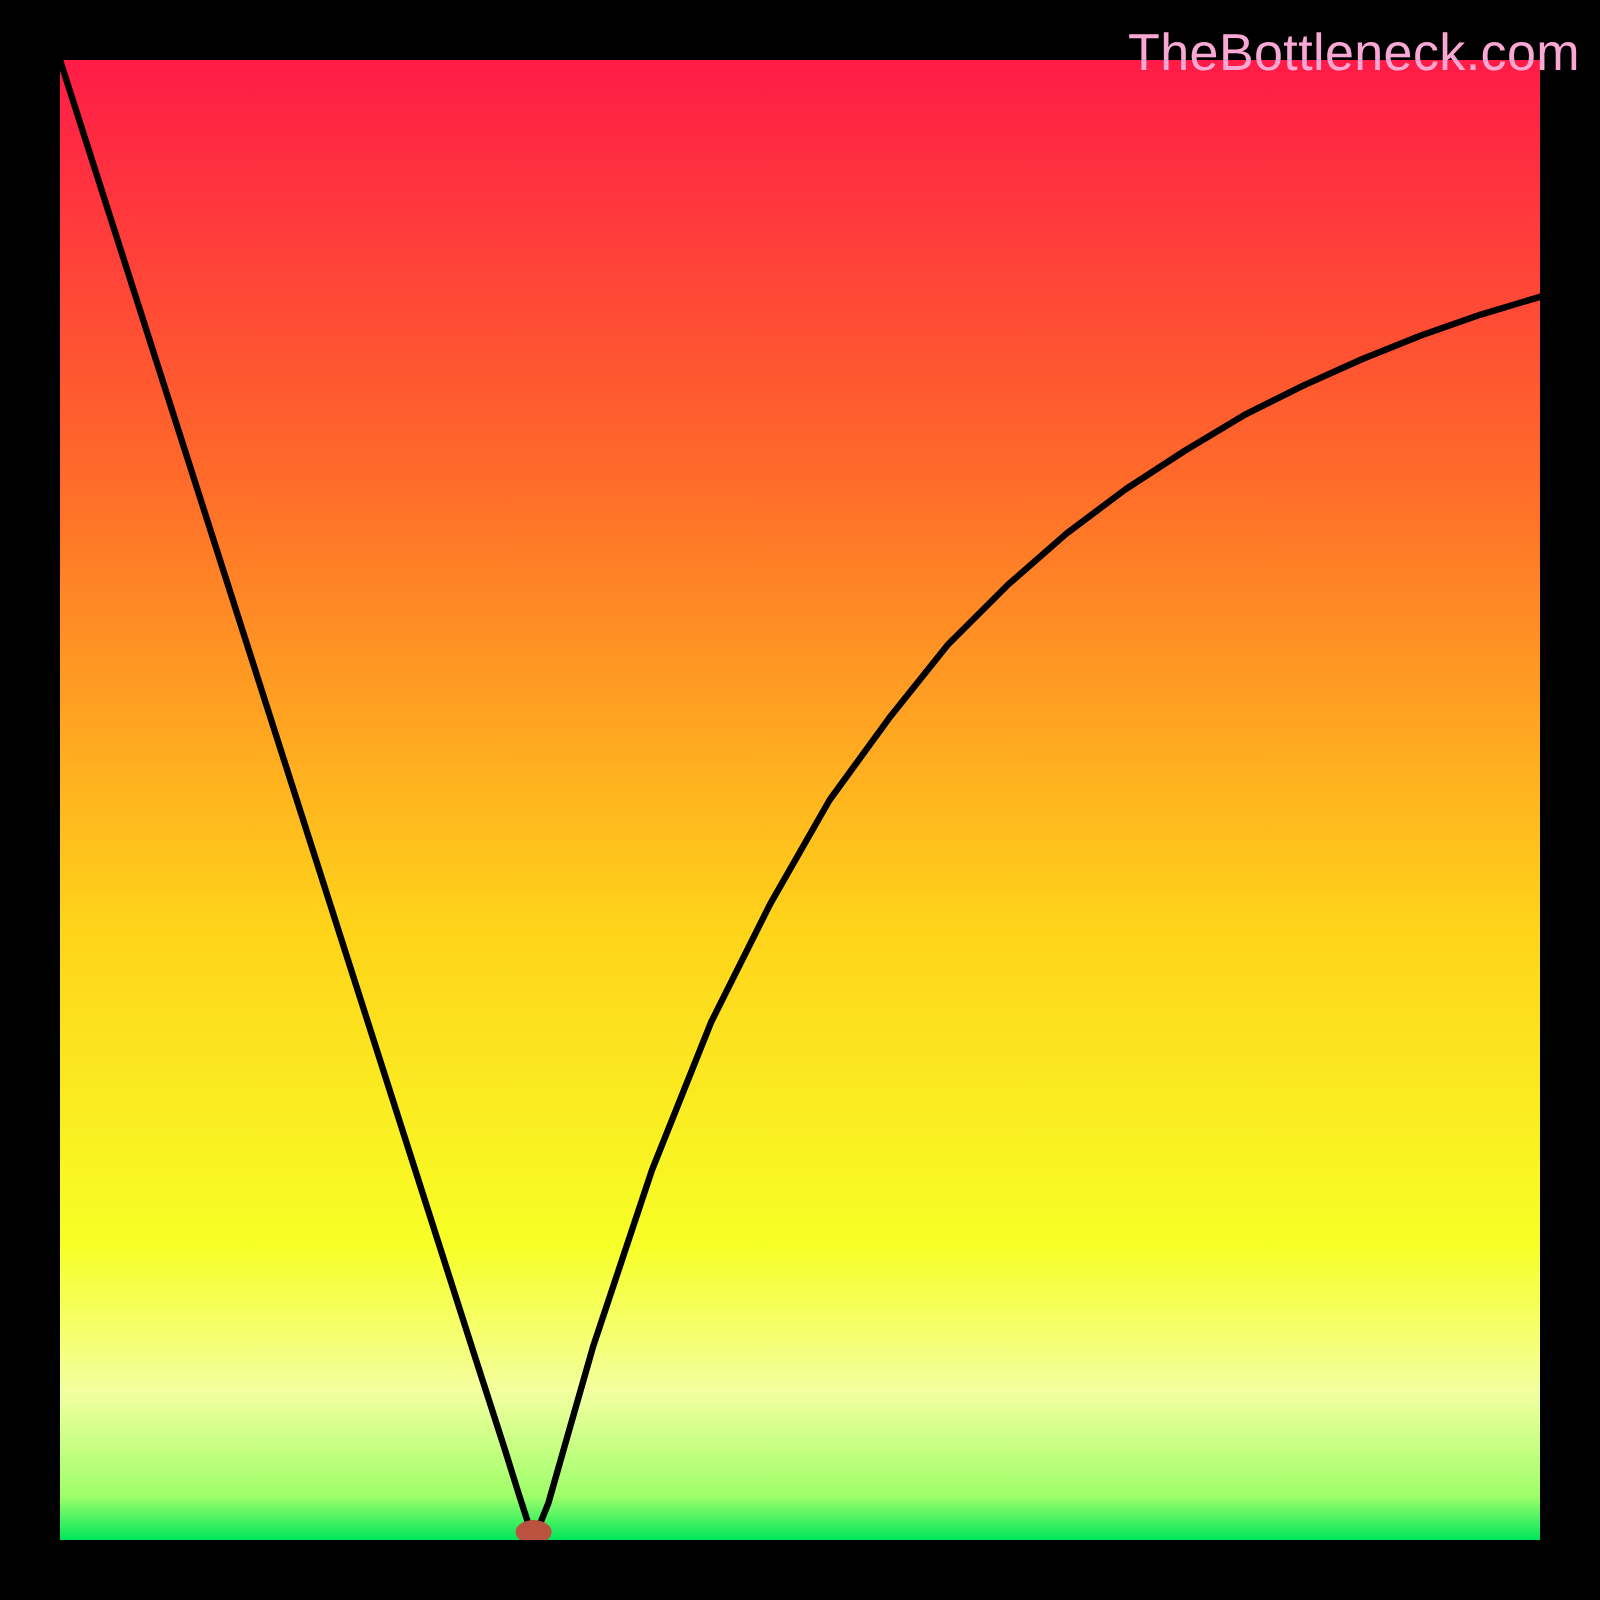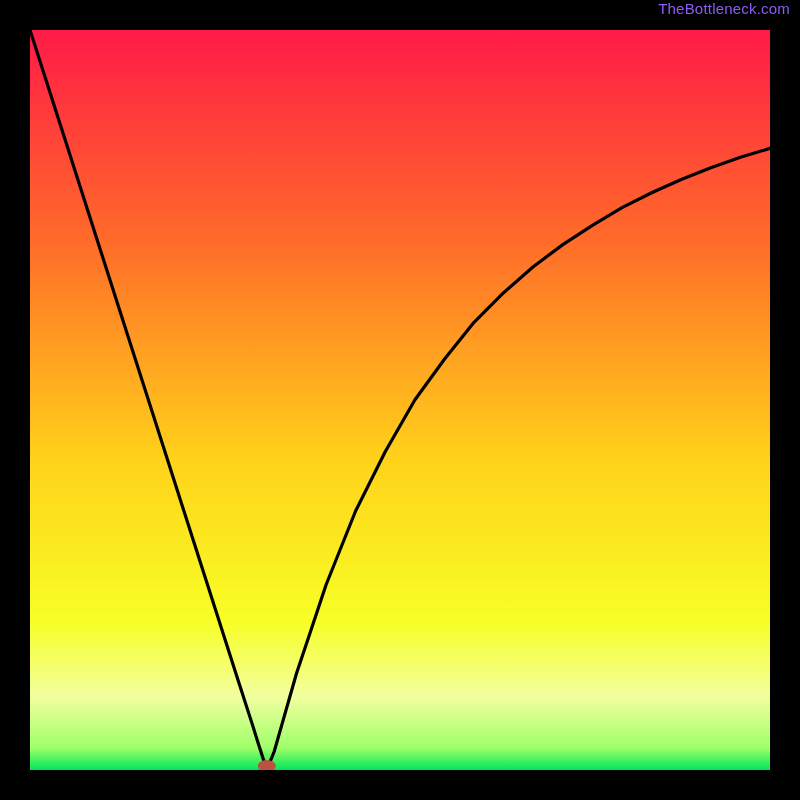--- a/index.html
+++ b/index.html
@@ -19,24 +19,24 @@
   }
   .plot {
     position: absolute;
     left: 30px;
     top: 30px;
     width: 740px;
     height: 740px;
   }
   .watermark {
     position: absolute;
-    top: 0;
+    top: 11px;
     right: 10px;
-    color: #8b5cf6;
-    font-size: 15px;
+    color: #f9a8d4;
+    font-size: 26px;
     font-weight: 500;
     letter-spacing: 0.2px;
     user-select: none;
   }
 </style>
 </head>
 <body>
 
 <div class="frame">
   <svg class="plot" viewBox="0 0 740 740" preserveAspectRatio="none">

